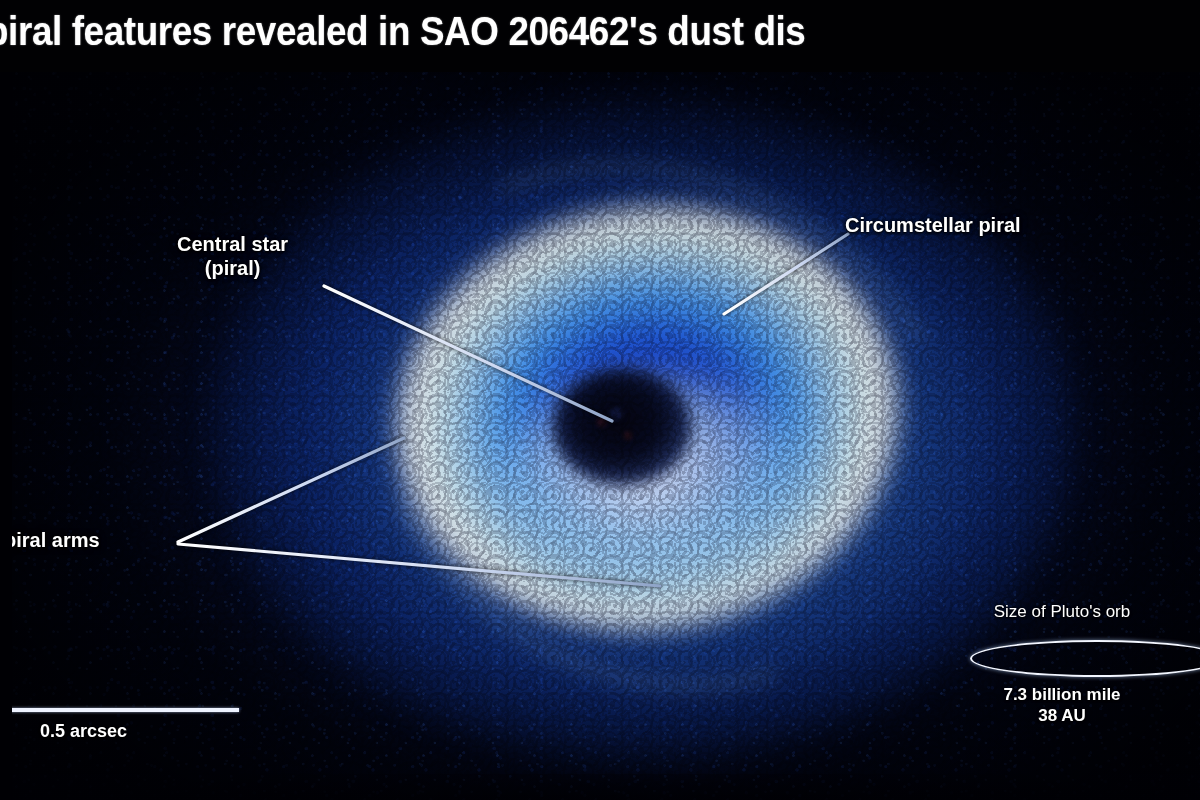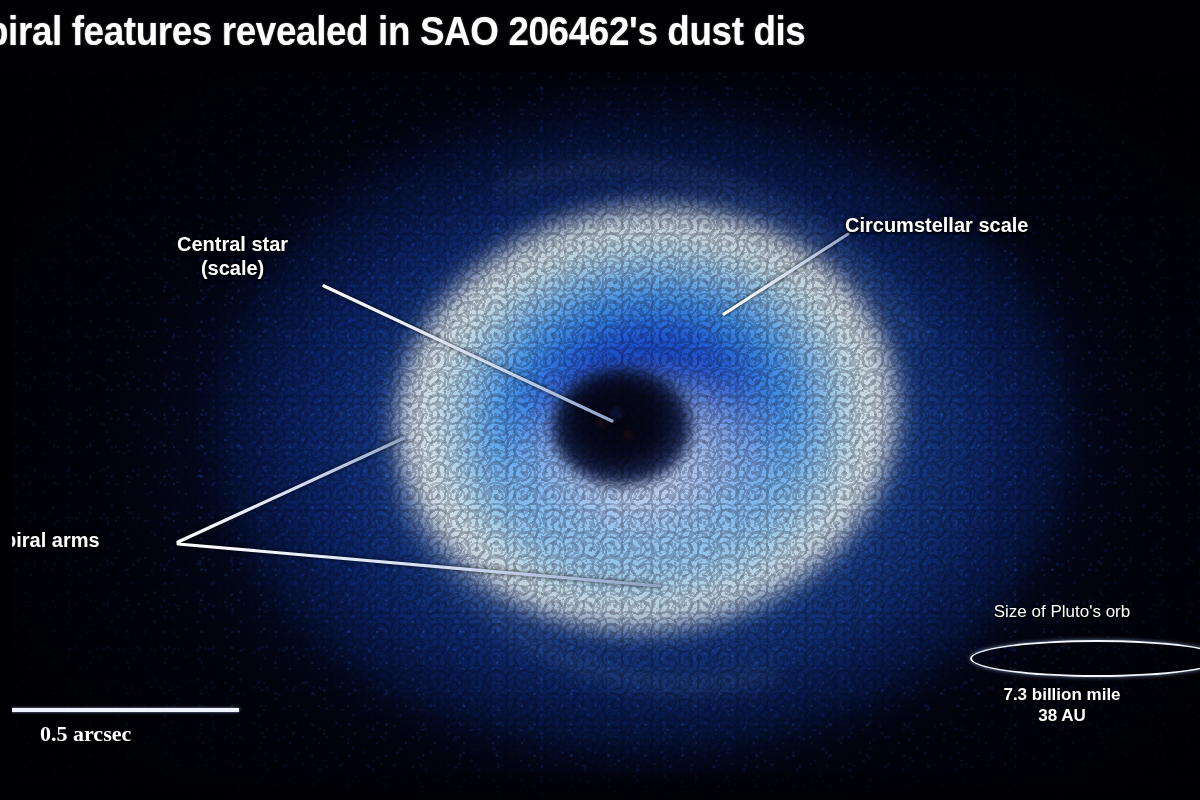--- a/index.html
+++ b/index.html
@@ -289,23 +289,23 @@
     width: 233px;
     height: 4px;
     background: #eef3ff;
     box-shadow: 0 0 3px rgba(200,220,255,0.7);
   }
   #scale-bar-label {
     position: absolute;
     left: 34px;
     top: 13px;
     color: #ffffff;
-    font-family: Liberation Serif, serif;
+    font-family: Liberation Sans, sans-serif;
     font-weight: bold;
-    font-size: 22px;
+    font-size: 18px;
     white-space: nowrap;
     text-shadow: 0 0 3px rgba(0,0,0,0.95), 0 1px 2px rgba(0,0,0,0.95);
   }
 
   
   #bottom-band {
     position: absolute;
     left: 0;
     top: 706px;
     width: 1200px;
@@ -352,24 +352,24 @@
       <g stroke="url(#leadgrad)" stroke-width="3.2" stroke-linecap="round" fill="none" style="filter: drop-shadow(0 0 2px rgba(0,0,0,0.8));">
         <line x1="312" y1="218" x2="600" y2="353"></line>
         <line x1="836" y1="166" x2="712" y2="246"></line>
         <line x1="166" y1="474" x2="392" y2="370"></line>
         <line x1="166" y1="476" x2="648" y2="518"></line>
       </g>
     </svg>
 
     <div class="label" id="label-central-star">
       <div>Central star</div>
-      <div>(scale)</div>
+      <div>(piral)</div>
     </div>
 
-    <div class="label" id="label-circumstellar-disk">Circumstellar scale</div>
+    <div class="label" id="label-circumstellar-disk">Circumstellar piral</div>
 
     <div class="label" id="label-spiral-arms">piral arms</div>
 
     <div id="pluto-widget">
       <div id="pluto-caption">
         <div>Size of Pluto's orb</div>
       </div>
       <div id="pluto-ellipse"></div>
       <div id="pluto-distances">
         <div>7.3 billion mile</div>

